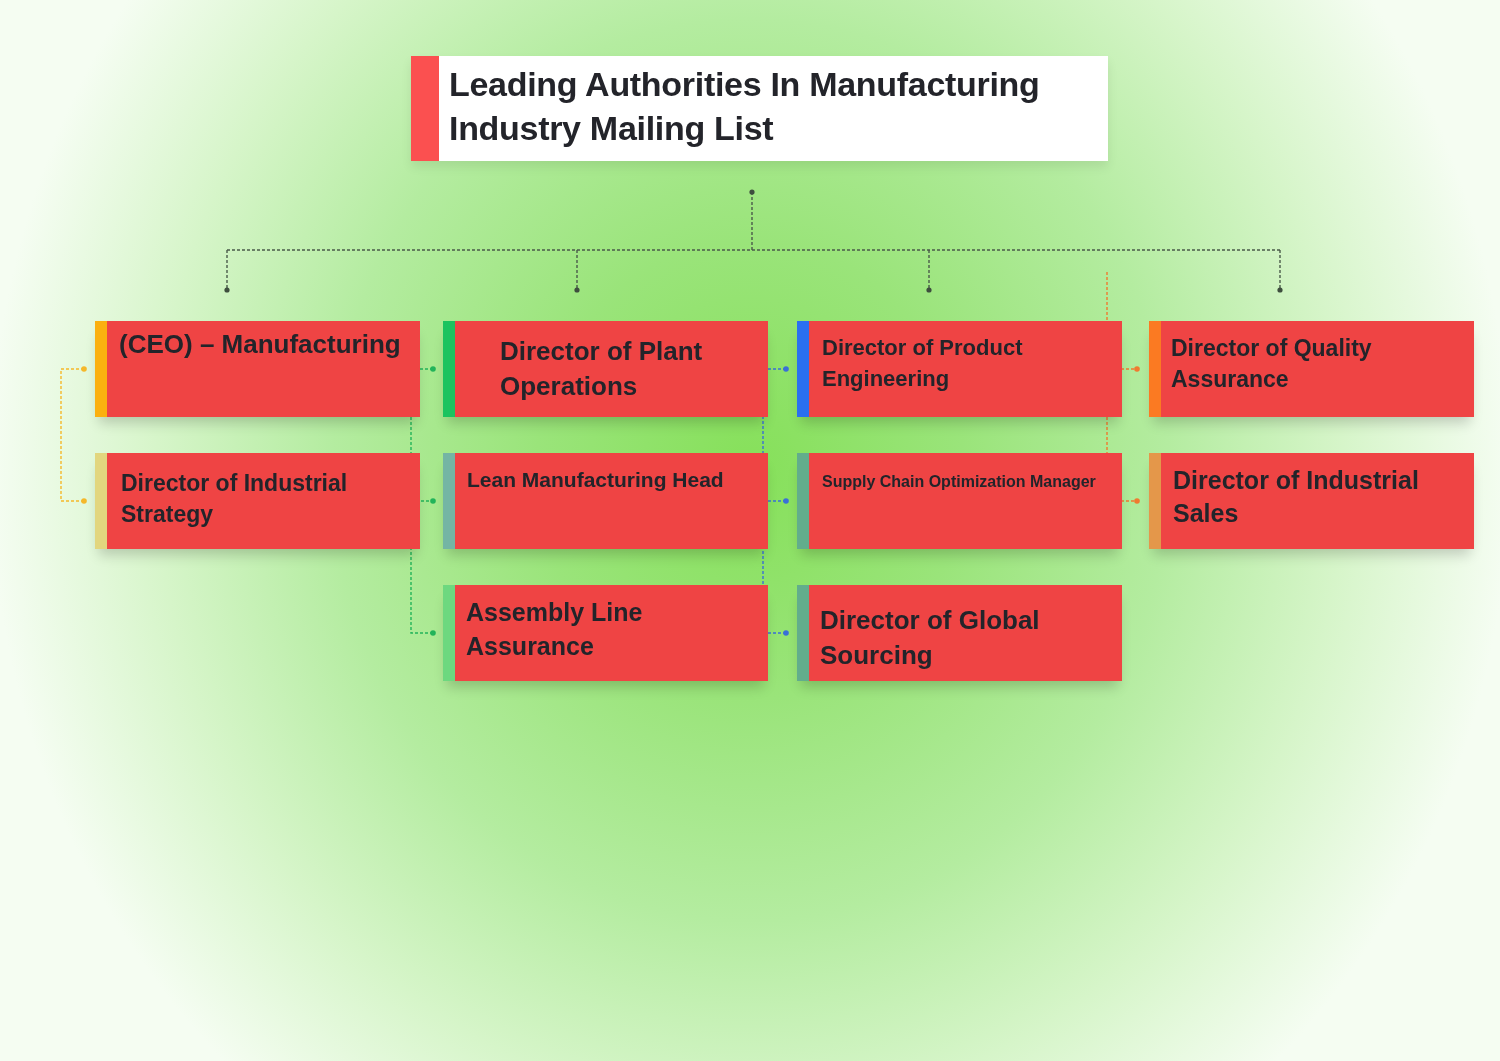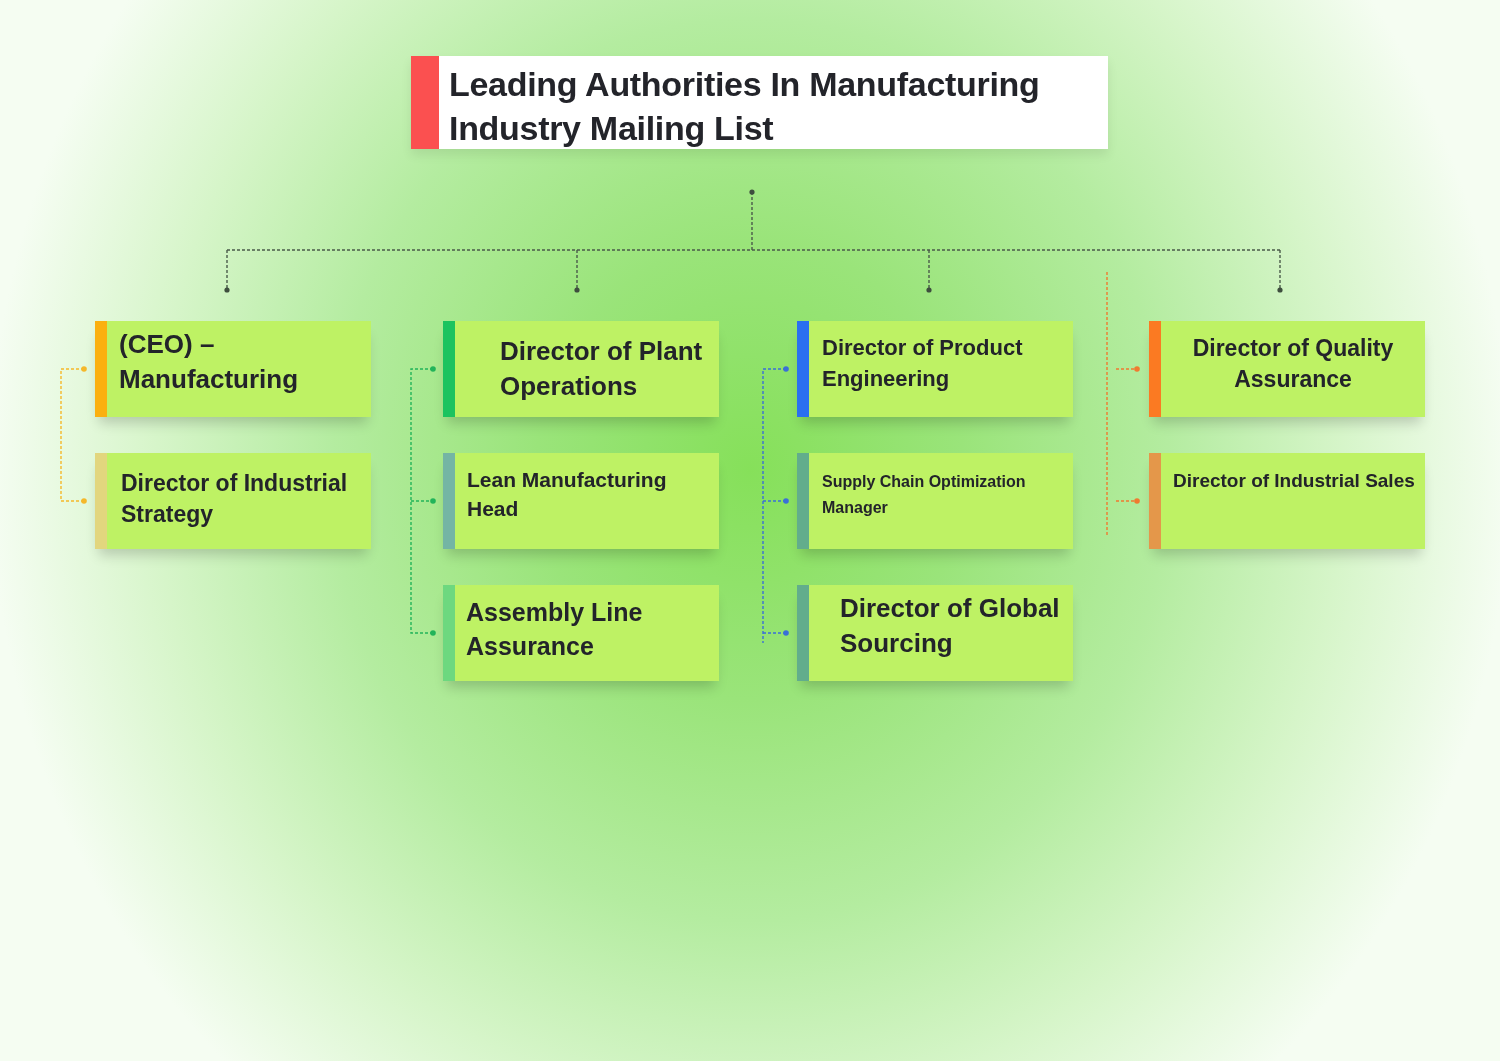--- a/index.html
+++ b/index.html
@@ -3,31 +3,31 @@
 <meta charset="utf-8">
 <style>
   html, body { margin: 0; padding: 0; }
   body {
     width: 1500px; height: 1061px; position: relative; overflow: hidden;
     font-family: "Liberation Sans", "DejaVu Sans", sans-serif;
     background: radial-gradient(ellipse 760px 820px at 750px 470px,
       #86e05a 0%, #9ae47a 28%, #b4eca0 55%, #d6f5c9 78%, #f5fdf2 100%);
   }
   .title-box {
-    position: absolute; left: 411px; top: 56px; width: 697px; height: 93px;
+    position: absolute; left: 411px; top: 56px; width: 697px; height: 105px;
     background: #ffffff; box-shadow: 0 6px 10px rgba(0,0,0,0.08);
   }
   .title-box .accent { position: absolute; left: 0; top: 0; width: 28px; height: 100%; background: #fb5050; }
   .title-box .text {
     position: absolute; left: 38px; top: 6px; right: 20px;
     font-size: 34px; font-weight: bold; line-height: 44px; color: #23242a; letter-spacing: -0.3px;
   }
   svg.connectors { position: absolute; left: 0; top: 0; }
   .card {
-    position: absolute; width: 276px; height: 96px; background: #bef264;
+    position: absolute; width: 325px; height: 96px; background: #ef4444;
     box-shadow: 0 10px 12px -4px rgba(0,0,0,0.18);
   }
   .card .bar { position: absolute; left: 0; top: 0; width: 12px; height: 100%; }
   .card .label {
     position: absolute; left: 24px; right: 10px; color: #23242a; font-weight: bold;
   }
   .lg { font-size: 26px; line-height: 35px; top: 10px; }
   .md { font-size: 23px; line-height: 31px; top: 12px; }
   .sm { font-size: 21px; line-height: 29px; top: 10px; }
   .xs { font-size: 16px; line-height: 26px; top: 14px; }
@@ -122,23 +122,23 @@
 <div class="card" style="left:797px; top:321px;">
   <div class="bar" style="background:#2a6ff0"></div>
   <div class="label sm" style="left:25px; top:11px; font-size:22px; line-height:31px;">Director of Product Engineering</div>
 </div>
 <div class="card" style="left:797px; top:453px;">
   <div class="bar" style="background:#62ad8c"></div>
   <div class="label xs" style="left:25px; top:16px;">Supply Chain Optimization Manager</div>
 </div>
 <div class="card" style="left:797px; top:585px;">
   <div class="bar" style="background:#62ad8c"></div>
-  <div class="label lg" style="left:23px; top:6px;margin-left:20px;">Director of Global Sourcing</div>
+  <div class="label lg" style="left:23px; top:18px;">Director of Global Sourcing</div>
 </div>
 
-<div class="card" style="left:1149px; top:321px;text-align:center;">
+<div class="card" style="left:1149px; top:321px;">
   <div class="bar" style="background:#fb7a22"></div>
   <div class="label sm" style="left:22px; top:12px; font-size:23px; line-height:31px;">Director of Quality Assurance</div>
 </div>
 <div class="card" style="left:1149px; top:453px;">
   <div class="bar" style="background:#e4974a"></div>
-  <div class="label md" style="left:24px; top:11px; font-size:19px; line-height:33px;">Director of Industrial Sales</div>
+  <div class="label md" style="left:24px; top:11px; font-size:25px; line-height:33px;">Director of Industrial Sales</div>
 </div>
 
 </body></html>

